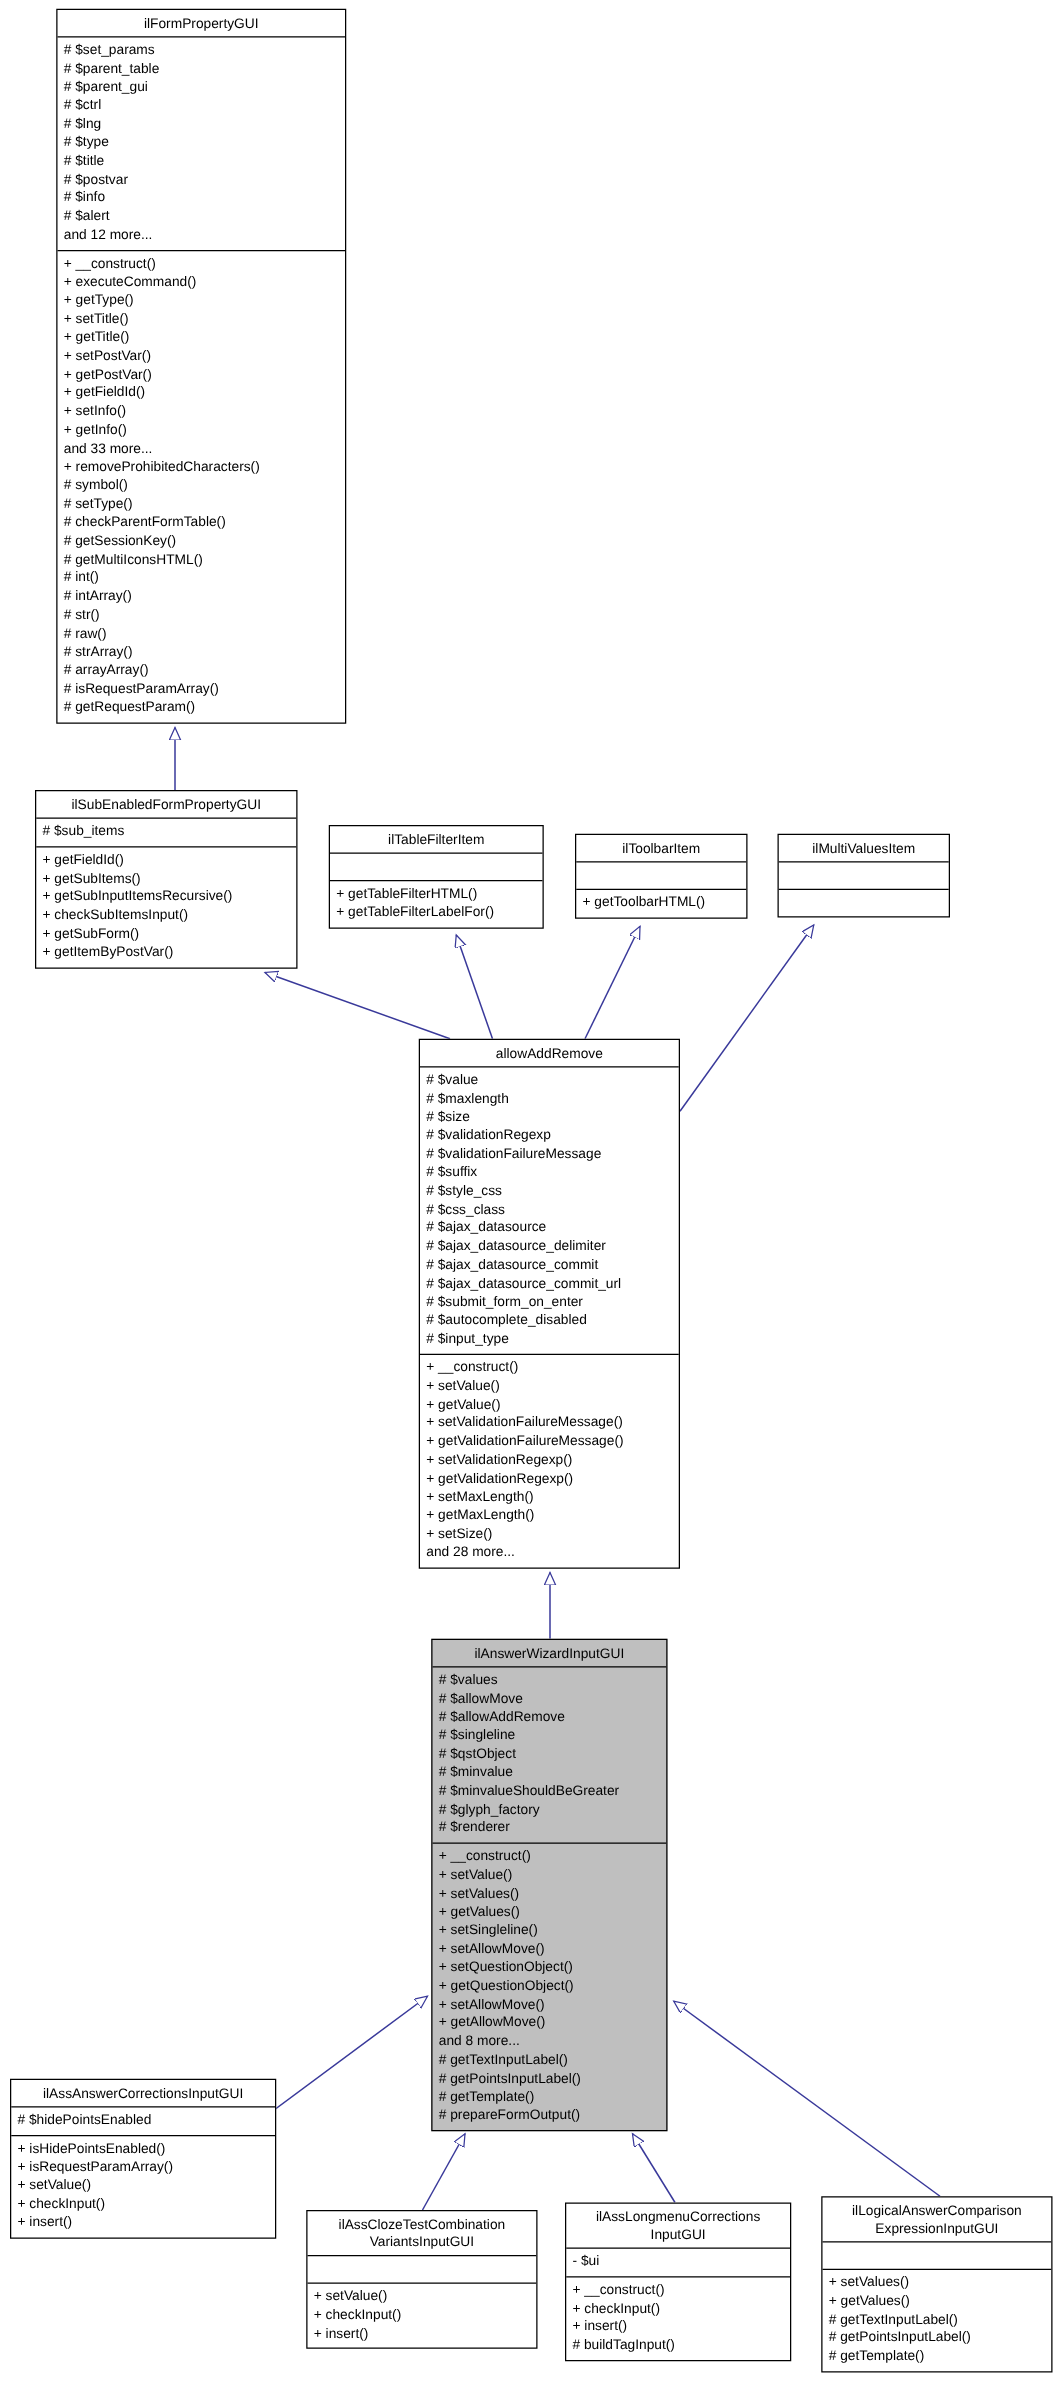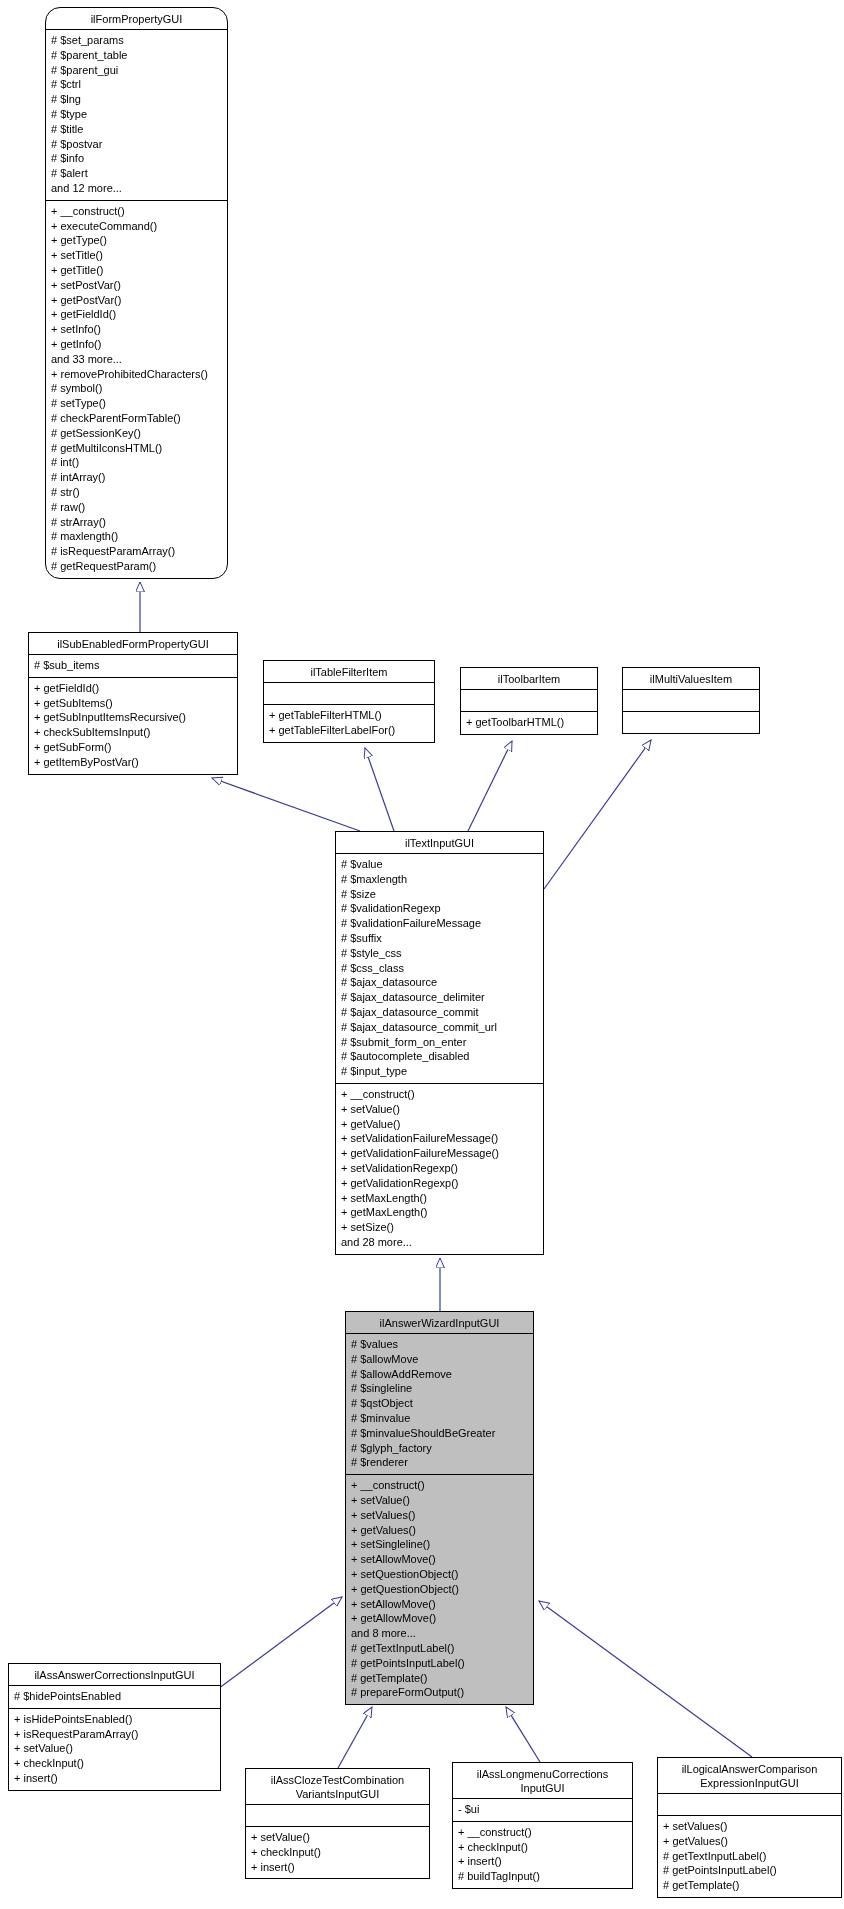--- a/index.html
+++ b/index.html
@@ -49,21 +49,21 @@
         <path d="M468,831 L512,741" marker-end="url(#tri)"></path>
         <path d="M544,889 L651,740" marker-end="url(#tri)"></path>
         <path d="M440,1311 L440,1258" marker-end="url(#tri)"></path>
         <path d="M118,1763 L342,1597" marker-end="url(#tri)"></path>
         <path d="M338,1768 L372,1707" marker-end="url(#tri)"></path>
         <path d="M540,1762 L506,1707" marker-end="url(#tri)"></path>
         <path d="M752,1757 L539,1601" marker-end="url(#tri)"></path>
       </g>
   </svg>
   <div id="boxes">
-      <div class="uml-box" style="left: 45px; top: 7px; width: 183px; border-radius: 15px;">
+      <div class="uml-box" style="left: 45px; top: 7px; width: 232px;">
         <div class="uml-title">ilFormPropertyGUI</div>
         <div class="uml-section uml-attrs">
           <div class="uml-row"># $set_params</div>
           <div class="uml-row"># $parent_table</div>
           <div class="uml-row"># $parent_gui</div>
           <div class="uml-row"># $ctrl</div>
           <div class="uml-row"># $lng</div>
           <div class="uml-row"># $type</div>
           <div class="uml-row"># $title</div>
           <div class="uml-row"># $postvar</div>
@@ -87,21 +87,21 @@
           <div class="uml-row"># symbol()</div>
           <div class="uml-row"># setType()</div>
           <div class="uml-row"># checkParentFormTable()</div>
           <div class="uml-row"># getSessionKey()</div>
           <div class="uml-row"># getMultiIconsHTML()</div>
           <div class="uml-row"># int()</div>
           <div class="uml-row"># intArray()</div>
           <div class="uml-row"># str()</div>
           <div class="uml-row"># raw()</div>
           <div class="uml-row"># strArray()</div>
-          <div class="uml-row"># maxlength()</div>
+          <div class="uml-row"># arrayArray()</div>
           <div class="uml-row"># isRequestParamArray()</div>
           <div class="uml-row"># getRequestParam()</div>
         </div>
       </div>
       <div class="uml-box" style="left: 28px; top: 632px; width: 210px;">
         <div class="uml-title">ilSubEnabledFormPropertyGUI</div>
         <div class="uml-section uml-attrs">
           <div class="uml-row"># $sub_items</div>
         </div>
         <div class="uml-section uml-methods">
@@ -127,21 +127,21 @@
         <div class="uml-section uml-methods">
           <div class="uml-row">+ getToolbarHTML()</div>
         </div>
       </div>
       <div class="uml-box" style="left: 622px; top: 667px; width: 138px;">
         <div class="uml-title">ilMultiValuesItem</div>
         <div class="uml-section uml-attrs empty"></div>
         <div class="uml-section uml-methods empty"></div>
       </div>
       <div class="uml-box" style="left: 335px; top: 831px; width: 209px;">
-        <div class="uml-title">ilTextInputGUI</div>
+        <div class="uml-title">allowAddRemove</div>
         <div class="uml-section uml-attrs">
           <div class="uml-row"># $value</div>
           <div class="uml-row"># $maxlength</div>
           <div class="uml-row"># $size</div>
           <div class="uml-row"># $validationRegexp</div>
           <div class="uml-row"># $validationFailureMessage</div>
           <div class="uml-row"># $suffix</div>
           <div class="uml-row"># $style_css</div>
           <div class="uml-row"># $css_class</div>
           <div class="uml-row"># $ajax_datasource</div>

